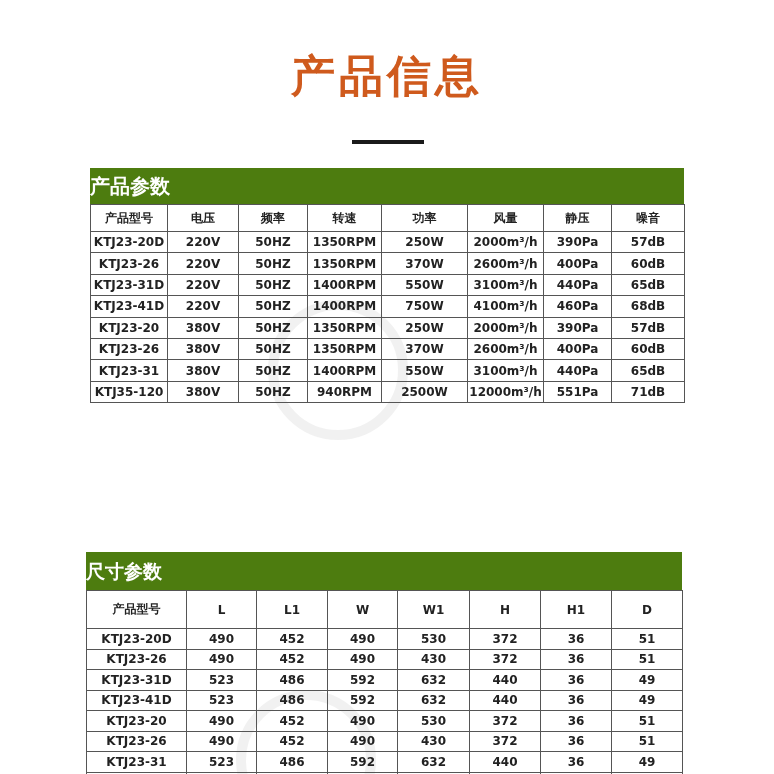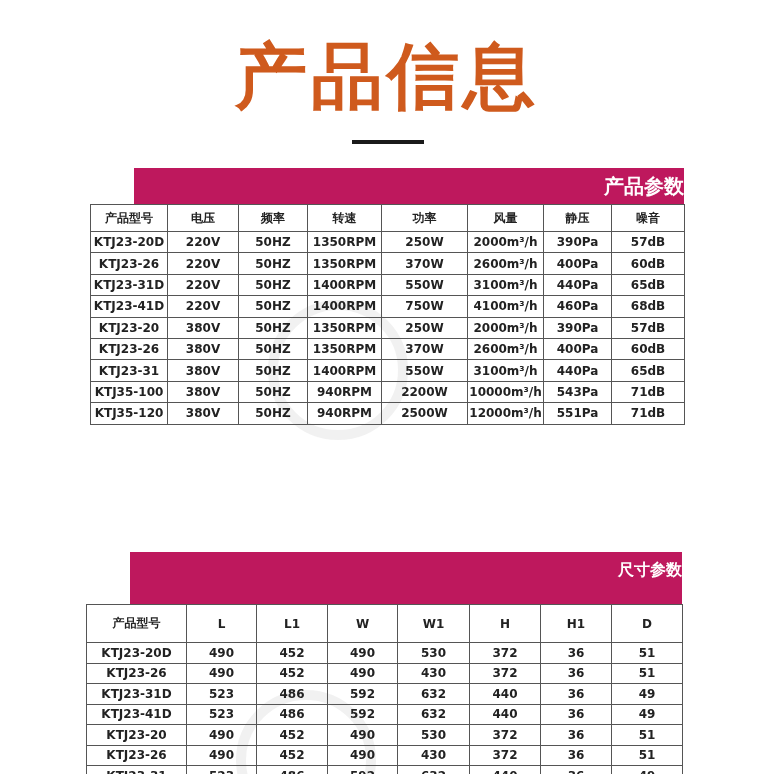--- a/index.html
+++ b/index.html
@@ -4,53 +4,53 @@
   <style>
     html, body { margin: 0; padding: 0; }
     body {
       width: 774px; height: 774px; overflow: hidden;
       background: #ffffff; position: relative;
       font-family: "DejaVu Sans", "Liberation Sans", sans-serif;
       color: #222;
     }
     .page-title {
       position: absolute; left: 0; top: 38px; width: 774px;
-      text-align: center; font-size: 72px; font-weight: bold;
+      text-align: center; font-size: 44px; font-weight: bold;
       letter-spacing: 4px; color: #cf5a1d; line-height: 76px;
     }
     .title-rule {
       position: absolute; left: 352px; top: 140px; width: 72px; height: 4px;
       background: #1a1a1a;
     }
     .watermark {
       position: absolute; border-radius: 50%;
       border: 10px solid rgba(180,180,180,0.18);
       pointer-events: none;
     }
     .section { position: absolute; }
     .section-bar {
-      background: #be185d; color: #ffffff; text-align: right;
-      font-weight: bold; box-sizing: border-box; margin-left: 44px;
+      background: #4d7c0f; color: #ffffff; text-align: left;
+      font-weight: bold; box-sizing: border-box;
     }
     table.params {
       border-collapse: collapse; table-layout: fixed; width: 100%;
       background: transparent;
     }
     table.params td, table.params th {
       border: 1px solid #555; text-align: center; padding: 0;
       font-weight: bold; color: #222; white-space: nowrap; overflow: hidden;
     }
     
     #sec1 { left: 90px; top: 168px; width: 594px; }
     #sec1 .section-bar { height: 36px; line-height: 36px; font-size: 20px; }
     #sec1 table th { height: 26px; font-size: 12px; }
     #sec1 table td { height: 20.4px; font-size: 12px; }
     
     #sec2 { left: 86px; top: 552px; width: 596px; }
-    #sec2 .section-bar { height: 52px; line-height: 38px; font-size: 16px; font-family: Liberation Mono, monospace; }
+    #sec2 .section-bar { height: 38px; line-height: 38px; font-size: 19px; }
     #sec2 table th { height: 37px; font-size: 12px; }
     #sec2 table td { height: 19.5px; font-size: 12px; }
   </style>
 </head>
 <body>
 
 <div class="watermark" style="left:268px; top:300px; width:120px; height:120px;"></div>
 <div class="watermark" style="left:236px; top:690px; width:120px; height:120px;"></div>
 
 <div class="page-title">产品信息</div>
@@ -146,30 +146,20 @@
           <td>KTJ23-31</td>
           <td>380V</td>
           <td>50HZ</td>
           <td>1400RPM</td>
           <td>550W</td>
           <td>3100m³/h</td>
           <td>440Pa</td>
           <td>65dB</td>
         </tr>
         <tr>
-          <td>KTJ35-100</td>
-          <td>380V</td>
-          <td>50HZ</td>
-          <td>940RPM</td>
-          <td>2200W</td>
-          <td>10000m³/h</td>
-          <td>543Pa</td>
-          <td>71dB</td>
-        </tr>
-        <tr>
           <td>KTJ35-120</td>
           <td>380V</td>
           <td>50HZ</td>
           <td>940RPM</td>
           <td>2500W</td>
           <td>12000m³/h</td>
           <td>551Pa</td>
           <td>71dB</td>
         </tr>
       </tbody>

